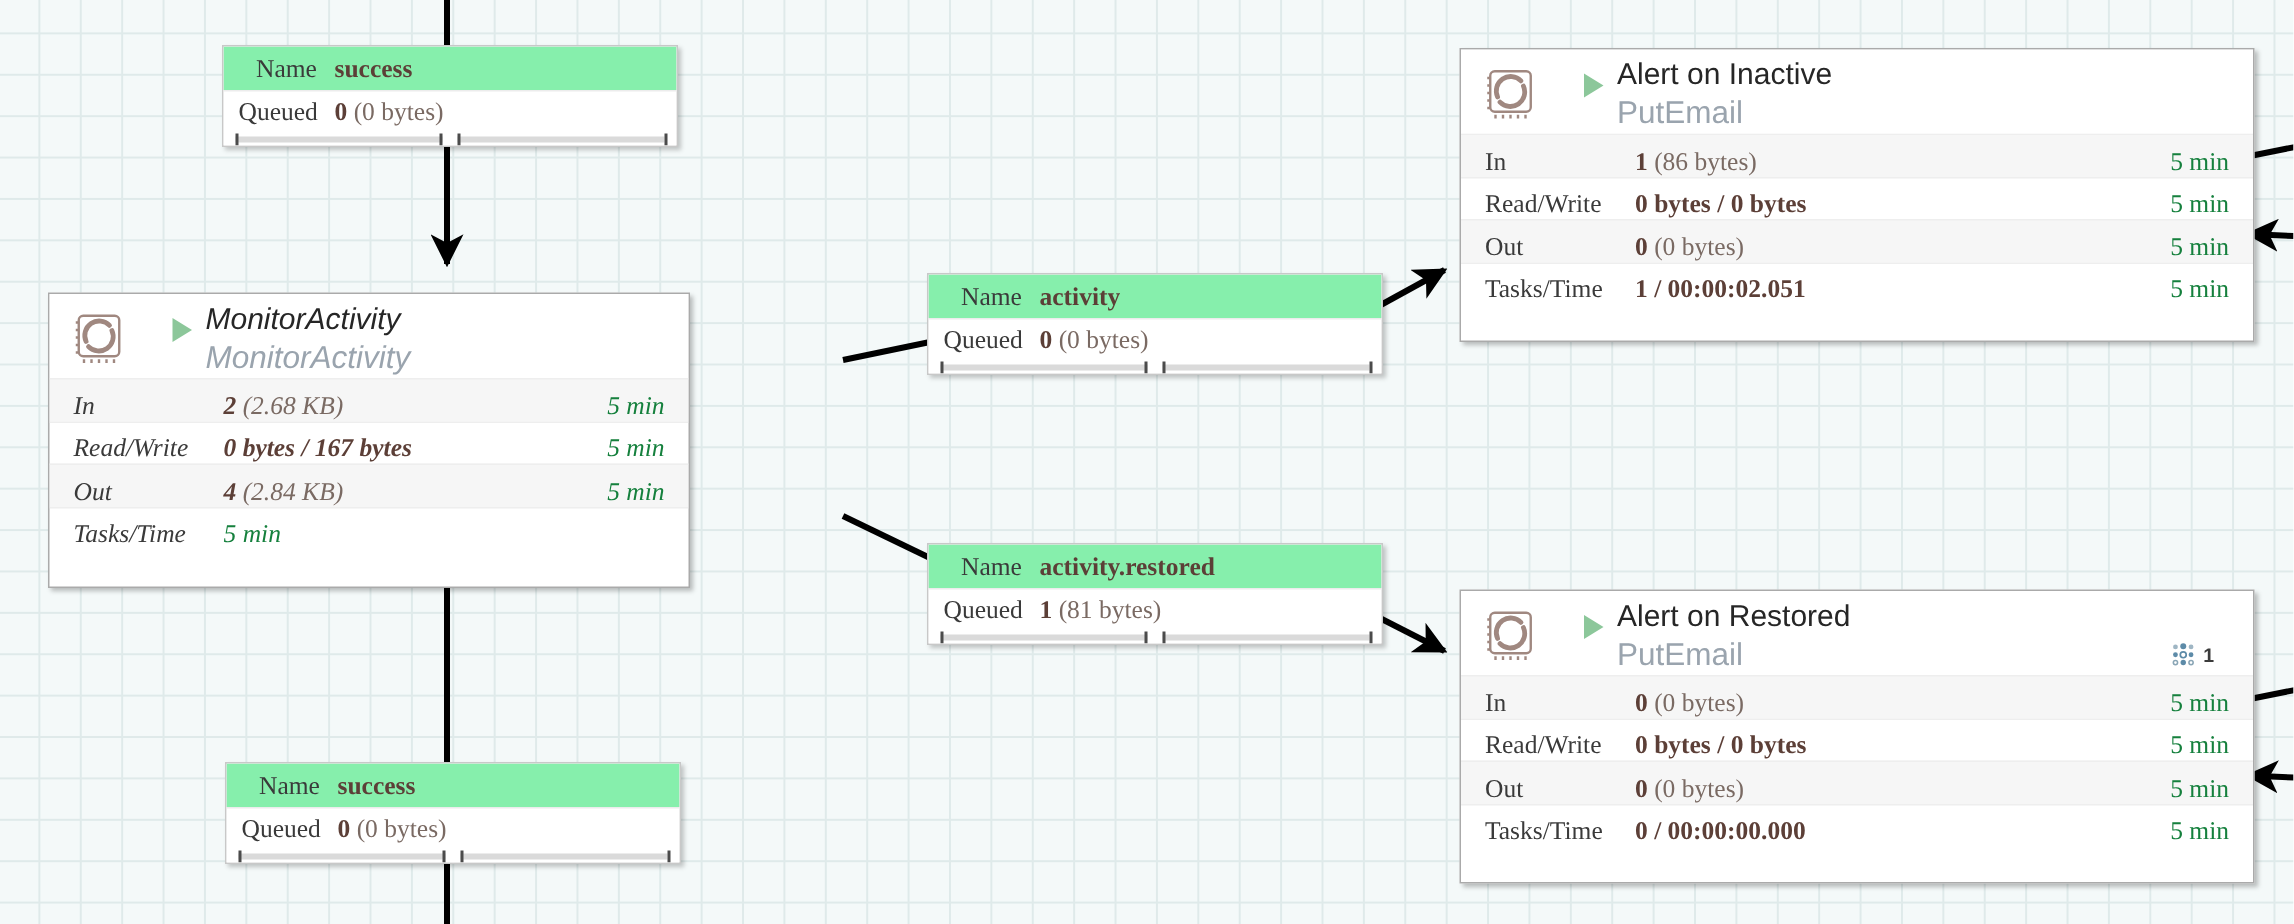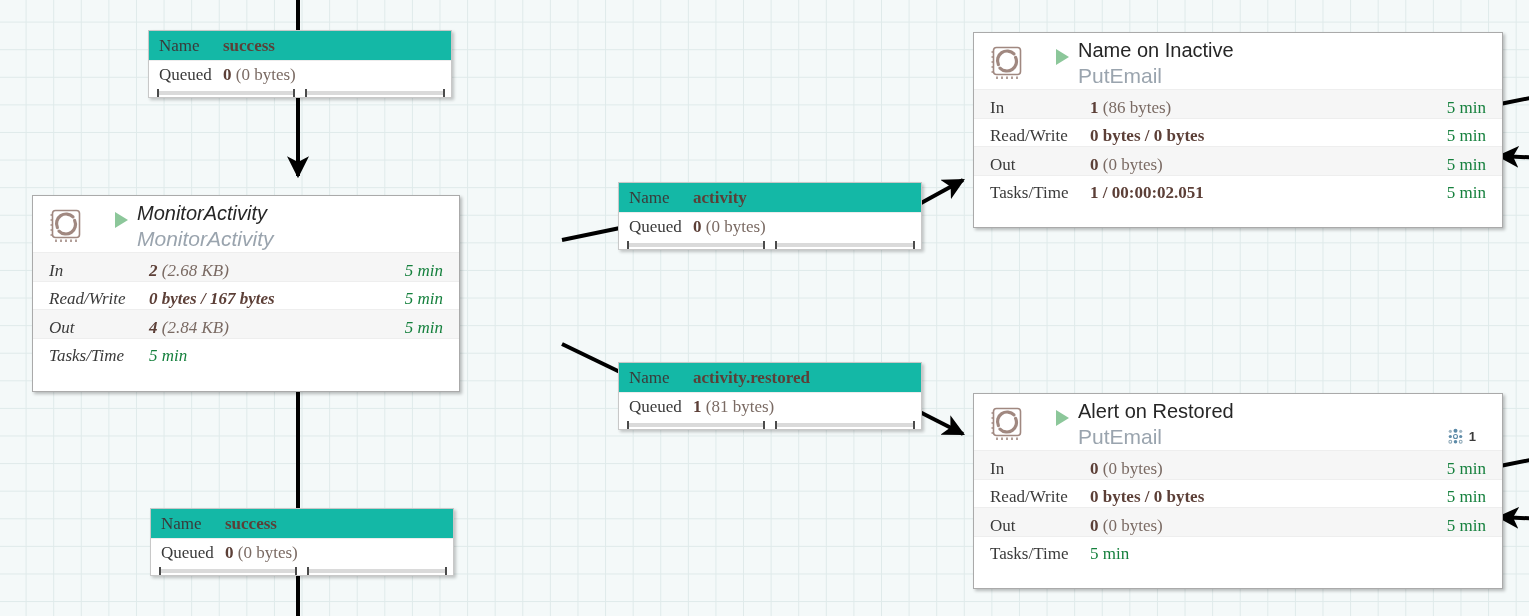--- a/index.html
+++ b/index.html
@@ -132,21 +132,21 @@
     box-sizing: border-box;
     overflow: hidden;
   }
   .conn-row {
     height: 29px;
     display: flex;
     align-items: center;
     font-size: 17px;
     box-sizing: border-box;
   }
-  .conn-row.name { background: #14b8a6; }
+  .conn-row.name { background: #86efac; text-align: center; }
   .conn-row.queued { background: #ffffff; border-top: 1px solid #ececec; }
   .conn-key {
     color: #3a3a3a;
     padding-left: 10px;
     width: 74px;
     box-sizing: border-box;
   }
   .conn-val {
     color: #7a6a63;
     white-space: nowrap;
@@ -285,21 +285,21 @@
           <rect x="7.5" y="5.5" width="27" height="27" rx="3"></rect>
           <path d="M5.5 10 h2 M5.5 15 h2 M5.5 20 h2 M5.5 25 h2 M5.5 30 h2"></path>
           <path d="M11 34.5 v2.5 M16 34.5 v2.5 M21 34.5 v2.5 M26 34.5 v2.5 M31 34.5 v2.5"></path>
         </g>
         <g fill="none" stroke="#a08880" stroke-width="3.2" stroke-linecap="round">
           <path d="M 29.6 15.4 A 9.6 9.6 0 0 1 14.0 26.1"></path>
           <path d="M 12.4 22.6 A 9.6 9.6 0 0 1 28.0 11.9"></path>
         </g>
       </svg>
       <div class="proc-run"></div>
-      <div class="proc-title">Name on Inactive</div>
+      <div class="proc-title">Alert on Inactive</div>
       <div class="proc-type">PutEmail</div>
     </div>
     <div class="stat-row alt">
       <span class="stat-label">In</span>
       <span class="stat-value"><b>1</b> <span>(86 bytes)</span></span>
       <span class="stat-time">5 min</span>
     </div>
     <div class="stat-row">
       <span class="stat-label">Read/Write</span>
       <span class="stat-value"><b>0 bytes / 0 bytes</b> <span></span></span>
@@ -377,20 +377,21 @@
       <span class="stat-value"><b>0 bytes / 0 bytes</b> <span></span></span>
       <span class="stat-time">5 min</span>
     </div>
     <div class="stat-row alt">
       <span class="stat-label">Out</span>
       <span class="stat-value"><b>0</b> <span>(0 bytes)</span></span>
       <span class="stat-time">5 min</span>
     </div>
     <div class="stat-row">
       <span class="stat-label">Tasks/Time</span>
+      <span class="stat-value"><b>0 / 00:00:00.000</b> <span></span></span>
       <span class="stat-time">5 min</span>
     </div>
   </div>
 
   <div class="connection" style="left:150px; top:508px;">
     <div class="conn-row name">
       <span class="conn-key">Name</span>
       <span class="conn-val"><b>success</b></span>
     </div>
     <div class="conn-row queued">

